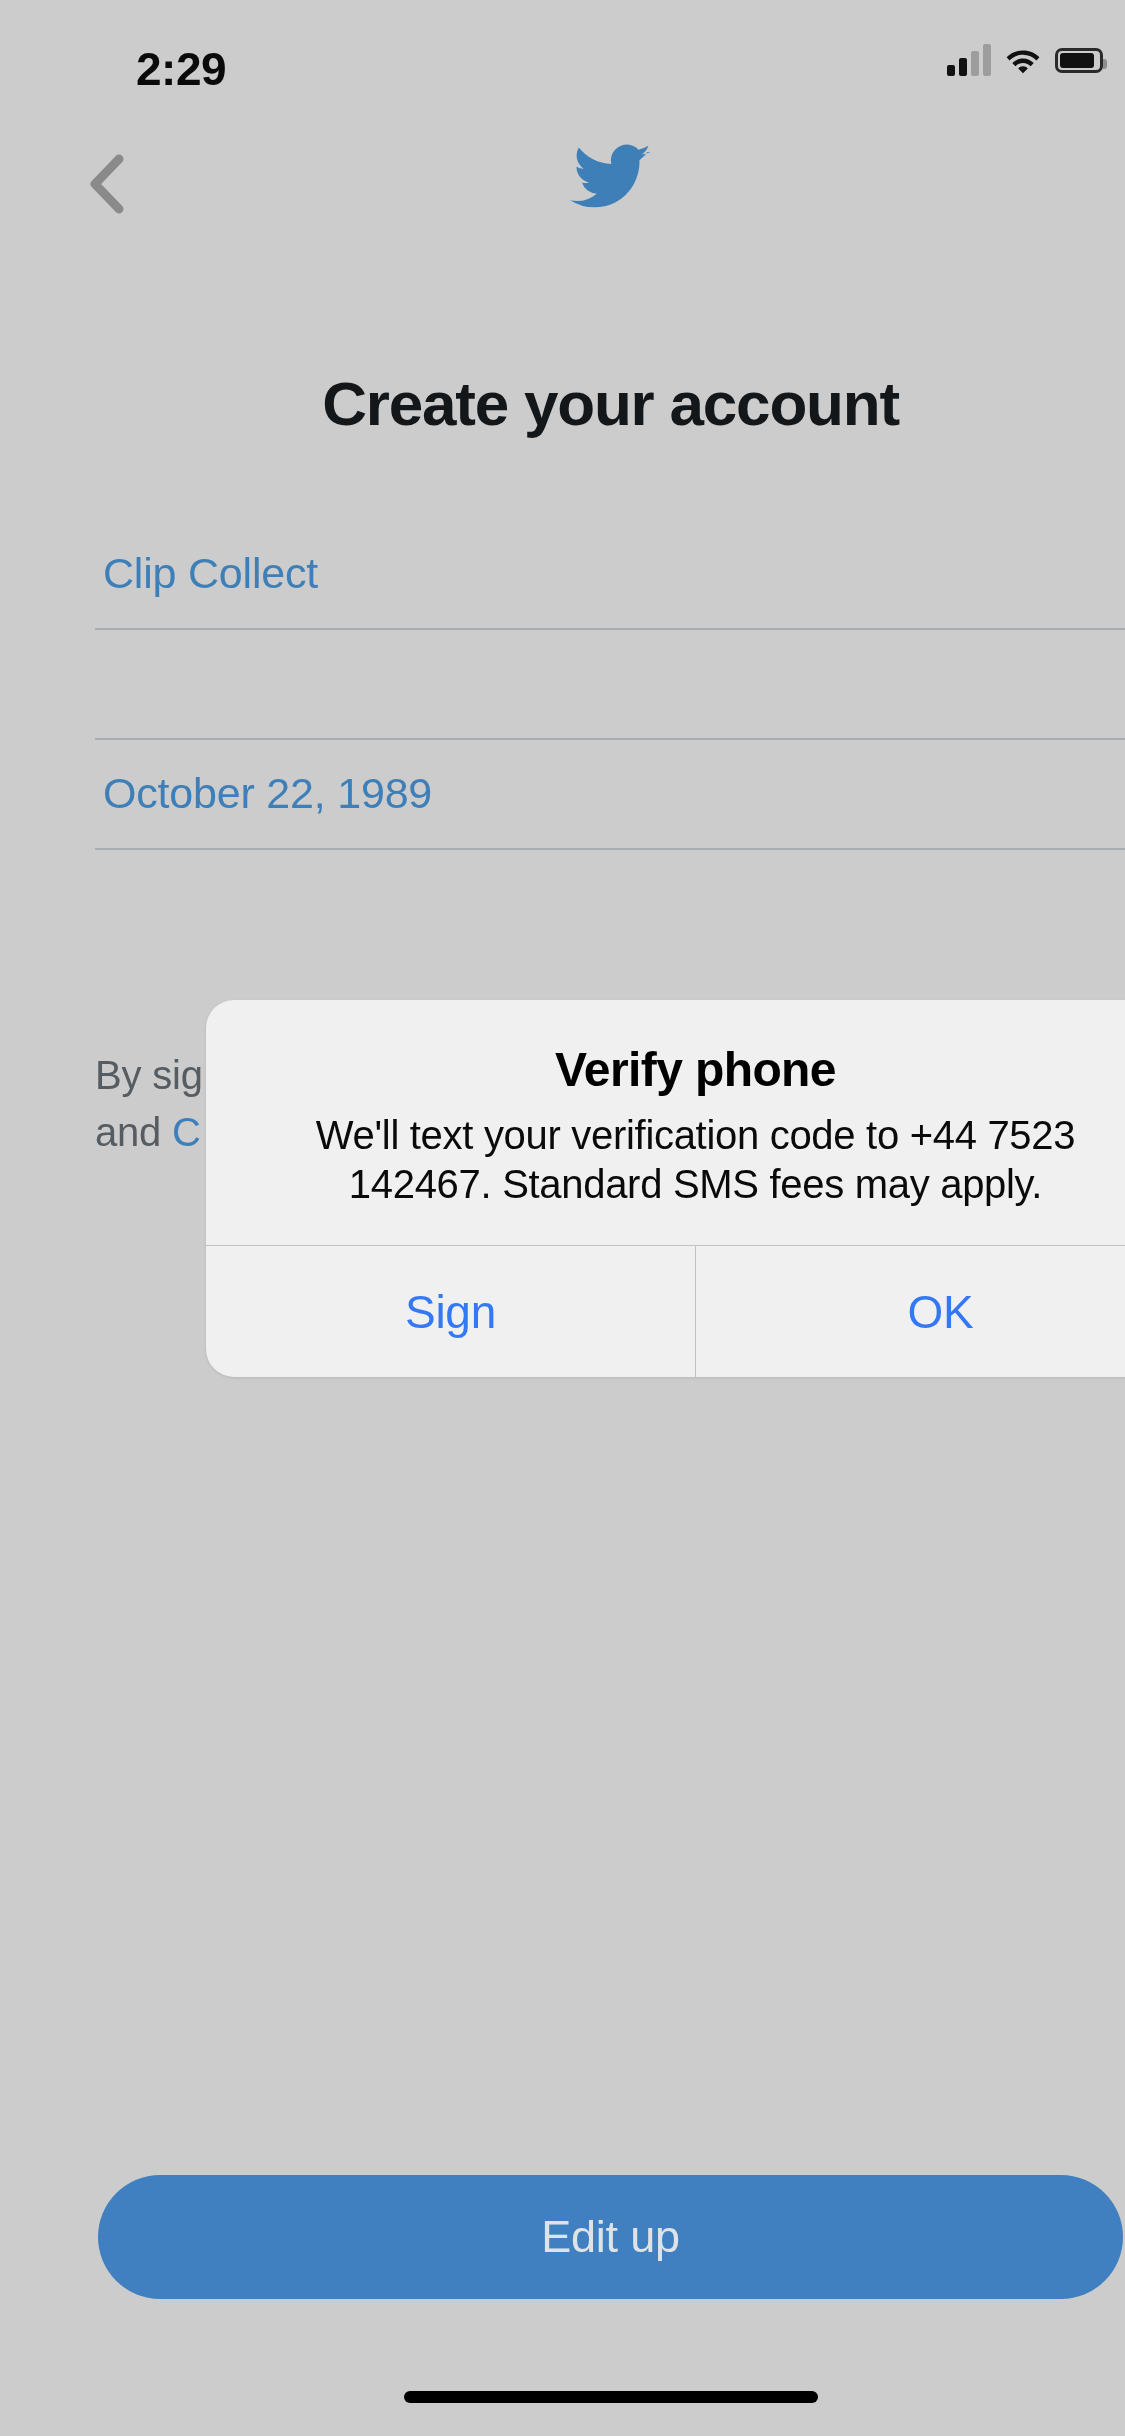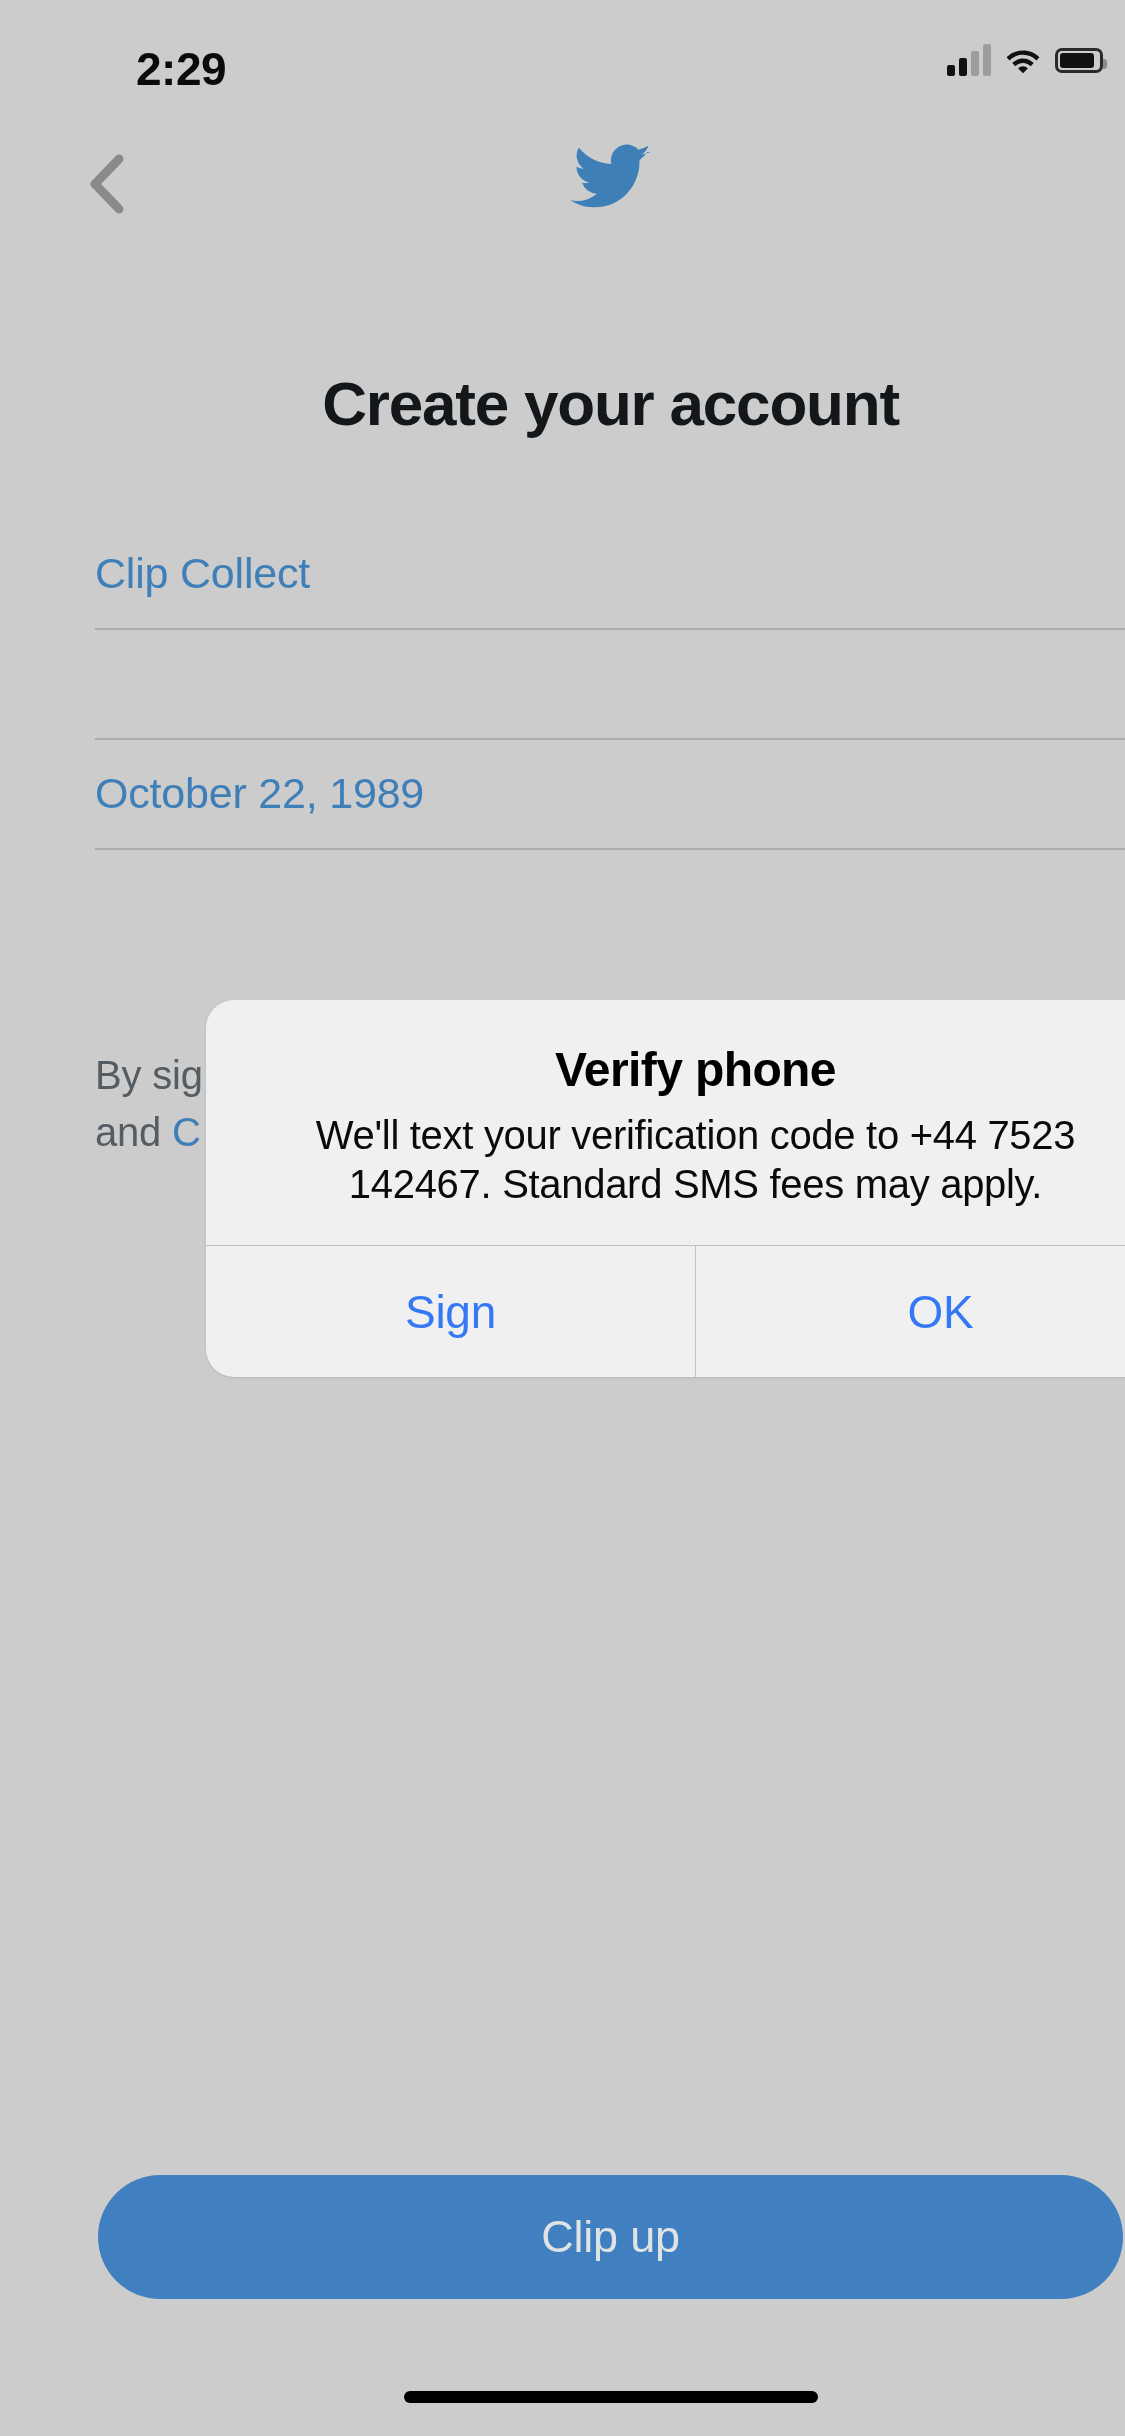--- a/index.html
+++ b/index.html
@@ -73,21 +73,21 @@
     position:absolute; top:368px; left:0; width:1125px;
     text-align:center;
     font-size:62px; font-weight:700;
     color:#14171a; letter-spacing:-1.2px;
   }
 
   
   .form { position:absolute; top:520px; left:47px; width:1031px; }
   .field { position:relative; height:110px; }
   .field .value {
-    position:absolute; left:0; bottom:32px;
+    position:absolute; left:8px; bottom:32px;
     font-size:43px; color:#3f7fb8; letter-spacing:-0.2px;
   }
   .field .rule {
     position:absolute; left:0; bottom:0;
     width:1031px; height:2px; background:#a9adb1;
   }
 
   
   .terms {
     position:absolute; top:1047px; left:47px;
@@ -205,21 +205,21 @@
       <div class="value">October 22, 1989</div>
       <div class="rule"></div>
     </div>
   </div>
 
   <div class="terms">
     <span>By sig</span><span style="display:inline-block;width:680px;"></span><a href="#">cy,</a><br>
     <span>and </span><a href="#">C</a>
   </div>
 
-  <button class="signup-btn">Clip up</button>
+  <button class="signup-btn">Edit up</button>
 
   <div class="home-indicator"></div>
 
   <div class="alert">
     <div class="alert-body">
       <div class="alert-title">Verify phone</div>
       <div class="alert-msg">We'll text your verification code to +44 7523 142467. Standard SMS fees may apply.</div>
     </div>
     <div class="alert-actions">
       <button class="alert-btn">Sign</button>

